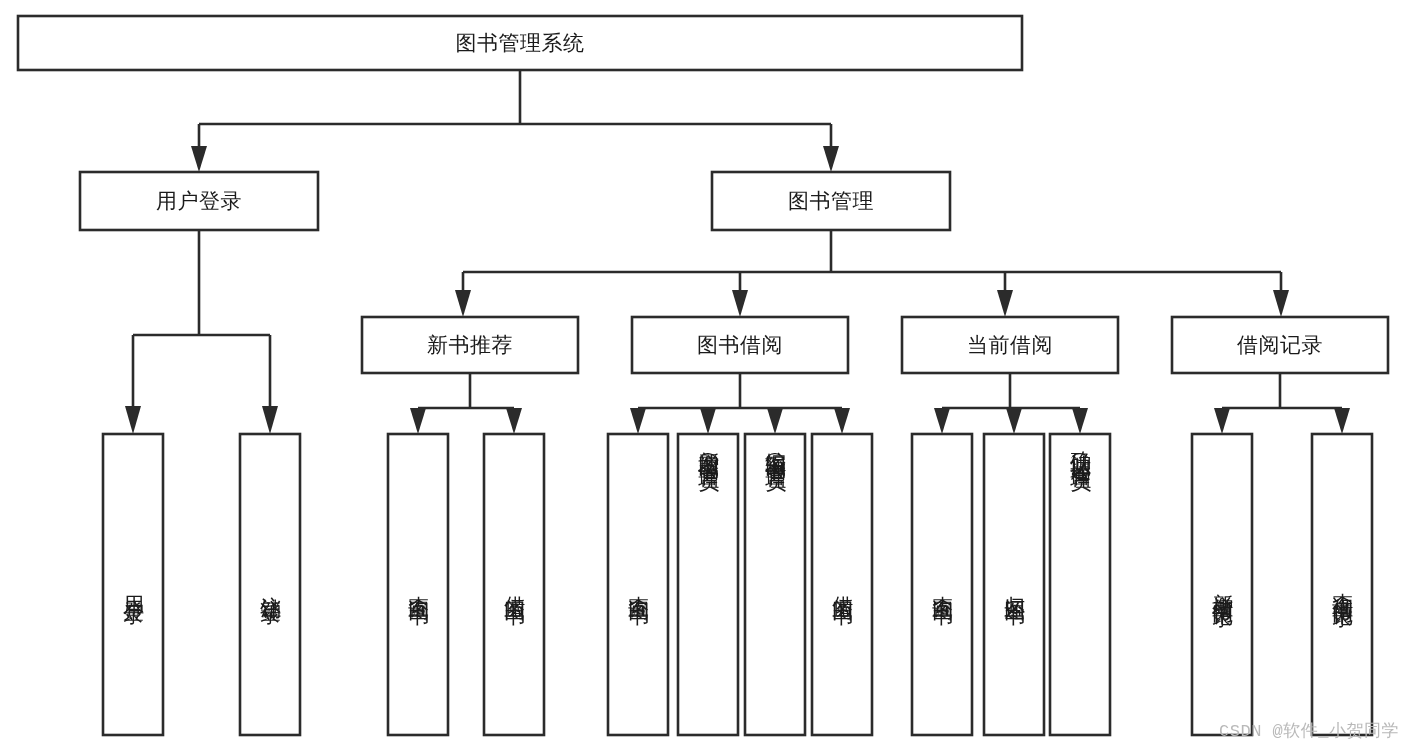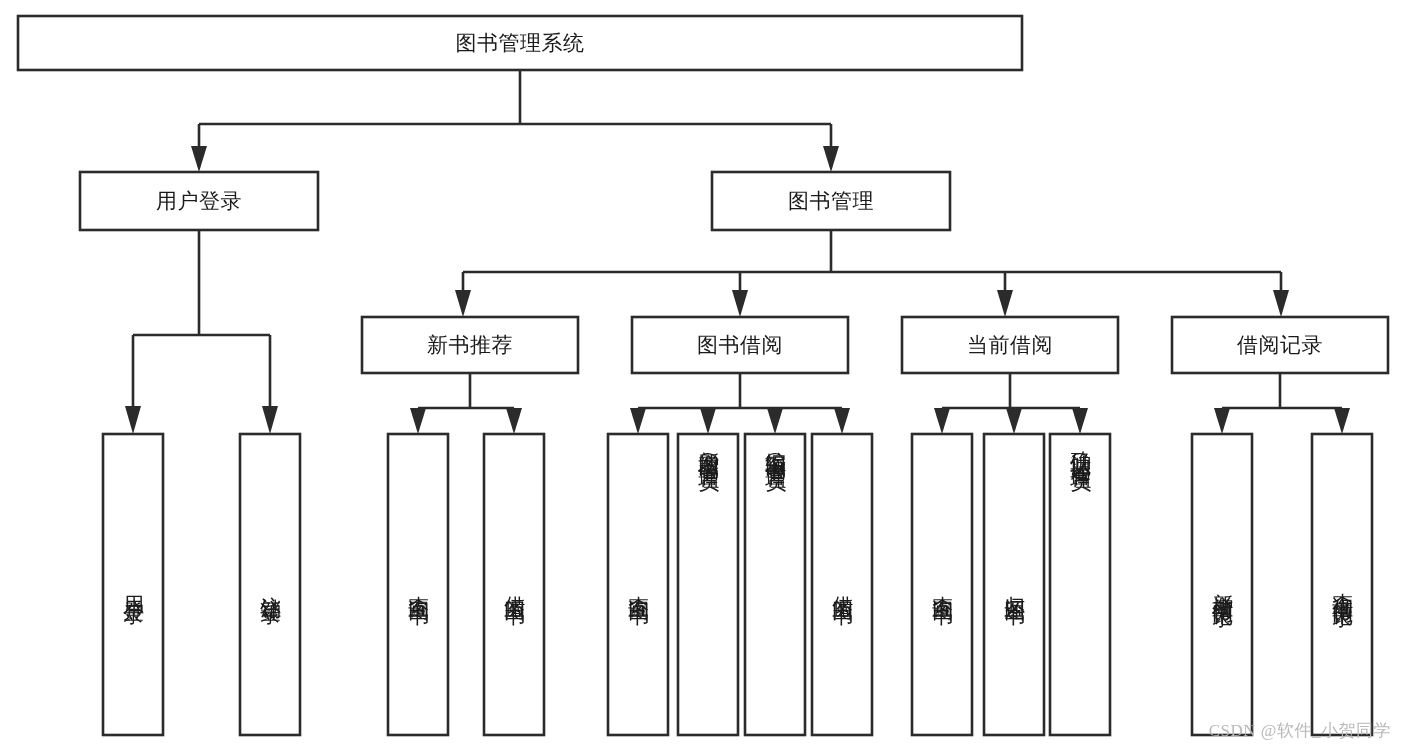--- a/index.html
+++ b/index.html
@@ -62,23 +62,23 @@
     font-family: "DejaVu Sans", "Liberation Sans", sans-serif;
     font-size: 21px;
     line-height: 1.32;
     color: #1b1b1b;
     letter-spacing: 3px;
     white-space: nowrap;
     text-align: center;
   }
   .watermark {
     position: absolute;
-    right: 14px;
+    right: 6px;
     bottom: 5px;
-    font-family: Liberation Serif, serif;
+    font-family: Liberation Mono, monospace;
     font-size: 17px;
     color: #b9b9b9;
     letter-spacing: 0.5px;
     pointer-events: none;
   }
 </style>
 </head>
 <body>
 
 <div id="diagram-root">

